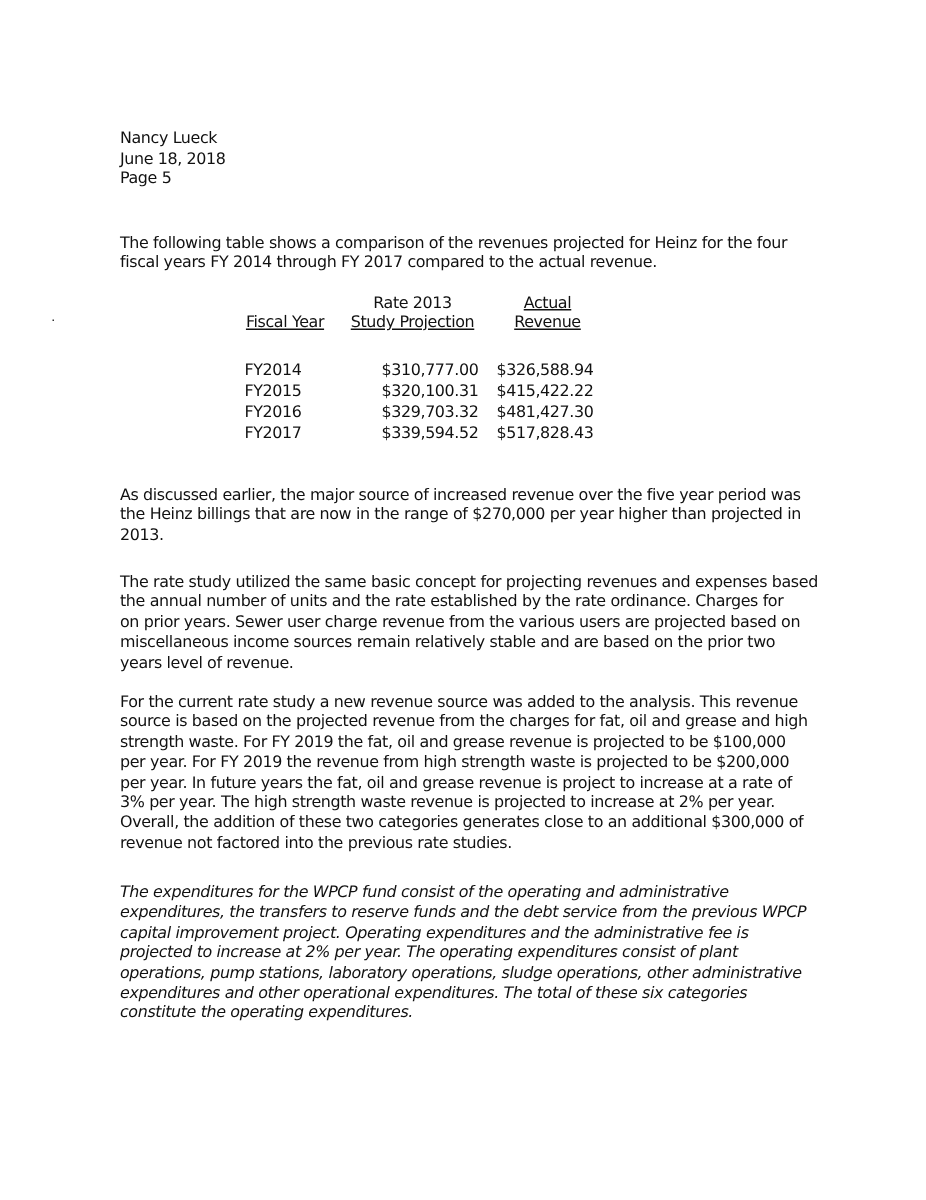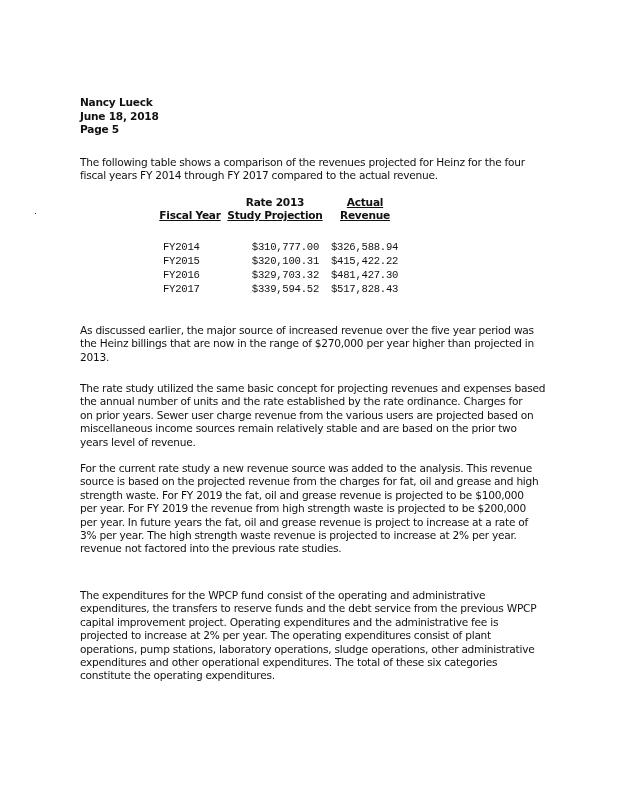--- a/index.html
+++ b/index.html
@@ -18,61 +18,59 @@
       letter-spacing: -0.25px;
     }
     .page {
       position: absolute;
       left: 0; top: 0;
       width: 617px; height: 800px;
     }
     .header-block {
       position: absolute;
       left: 80px;
-      top: 96px;
+      top: 86px;
       line-height: 13.5px;
-      font-weight: bold;
     }
     .para {
       position: absolute;
       left: 80px;
       width: 530px;
       line-height: 13.4px;
     }
     .para .ln { display: block; white-space: nowrap; }
     #p-intro { top: 156px; }
     #p-discussed { top: 324px; }
     #p-ratestudy { top: 382px; }
     #p-current { top: 462px; }
-    #p-expenditures { top: 589px; }
+    #p-expenditures { top: 589px; font-style: italic; }
 
     .rev-table {
       position: absolute;
       left: 155px;
       top: 196px;
       border-collapse: collapse;
       font-size: 10.6px;
     }
     .rev-table .hdr-cell {
-      font-weight: bold;
+      font-weight: normal;
       text-align: center;
       line-height: 13px;
       padding: 0;
       vertical-align: bottom;
     }
     .u { text-decoration: underline; }
     .col-fy { width: 70px; }
     .col-proj { width: 100px; }
     .col-act { width: 80px; }
     .col-note { width: 80px; }
     .rev-table td.data {
       padding: 0;
       line-height: 14px;
       height: 14px;
-      font-family: Liberation Mono, monospace;
     }
     .fy { padding-left: 8px !important; text-align: left; }
     .proj { text-align: right; padding-right: 6px !important; }
     .act { text-align: left; padding-left: 6px !important; }
     .note { text-align: left; padding-left: 4px !important; }
     .spacer-row td { height: 16px; }
 
     .stray-dot {
       position: absolute;
       left: 35px;
@@ -169,20 +167,21 @@
     <span class="ln">years level of revenue.</span>
   </div>
 
   <div class="para" id="p-current">
     <span class="ln">For the current rate study a new revenue source was added to the analysis.  This revenue</span>
     <span class="ln">source is based on the projected revenue from the charges for fat, oil and grease and high</span>
     <span class="ln">strength waste.  For FY 2019 the fat, oil and grease revenue is projected to be $100,000</span>
     <span class="ln">per year.  For FY 2019 the revenue from high strength waste is projected to be $200,000</span>
     <span class="ln">per year.  In future years the fat, oil and grease revenue is project to increase at a rate of</span>
     <span class="ln">3% per year.  The high strength waste revenue is projected to increase at 2% per year.</span>
+    <span class="ln">Overall, the addition of these two categories generates close to an additional $300,000 of</span>
     <span class="ln">revenue not factored into the previous rate studies.</span>
   </div>
 
   <div class="para" id="p-expenditures">
     <span class="ln">The expenditures for the WPCP fund consist of the operating and administrative</span>
     <span class="ln">expenditures, the transfers to reserve funds and the debt service from the previous WPCP</span>
     <span class="ln">capital improvement project.  Operating expenditures and the administrative fee is</span>
     <span class="ln">projected to increase at 2% per year.  The operating expenditures consist of plant</span>
     <span class="ln">operations, pump stations, laboratory operations, sludge operations, other administrative</span>
     <span class="ln">expenditures and other operational expenditures.  The total of these six categories</span>

